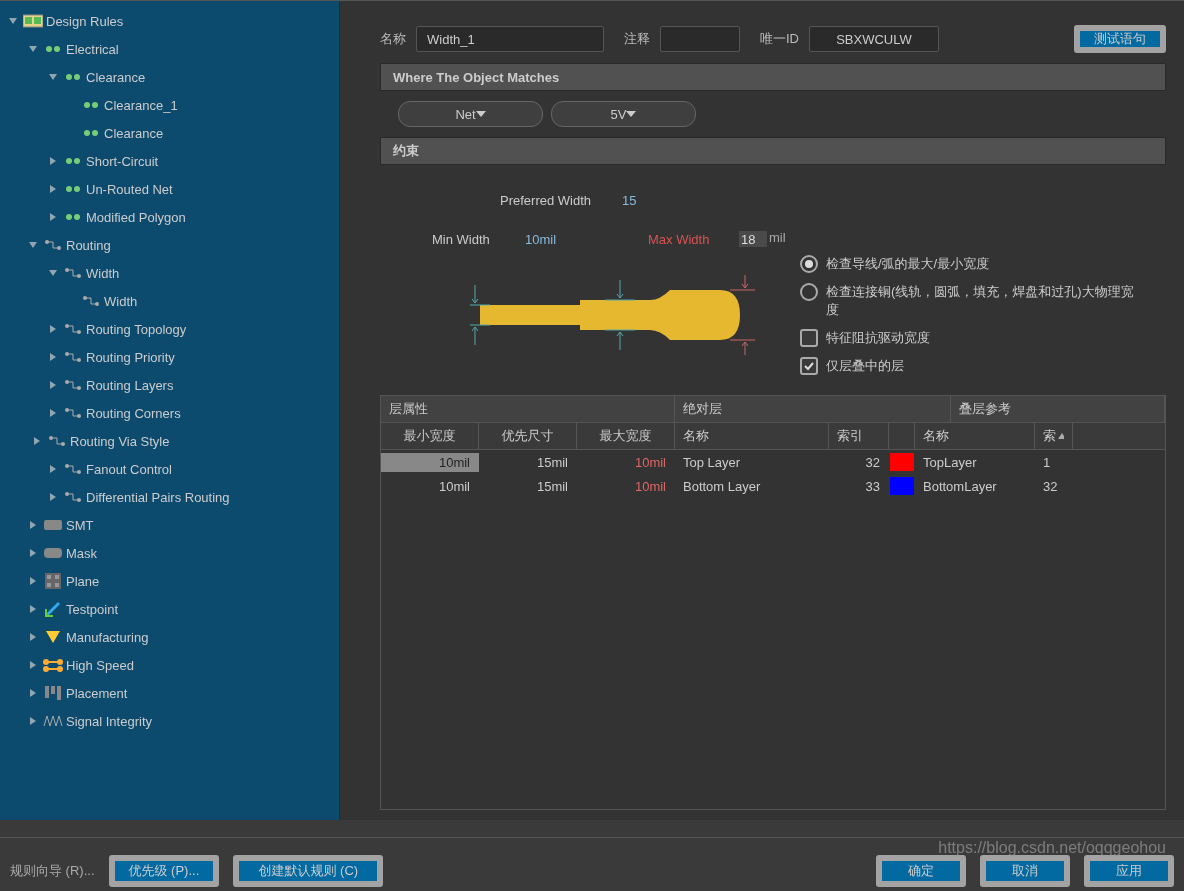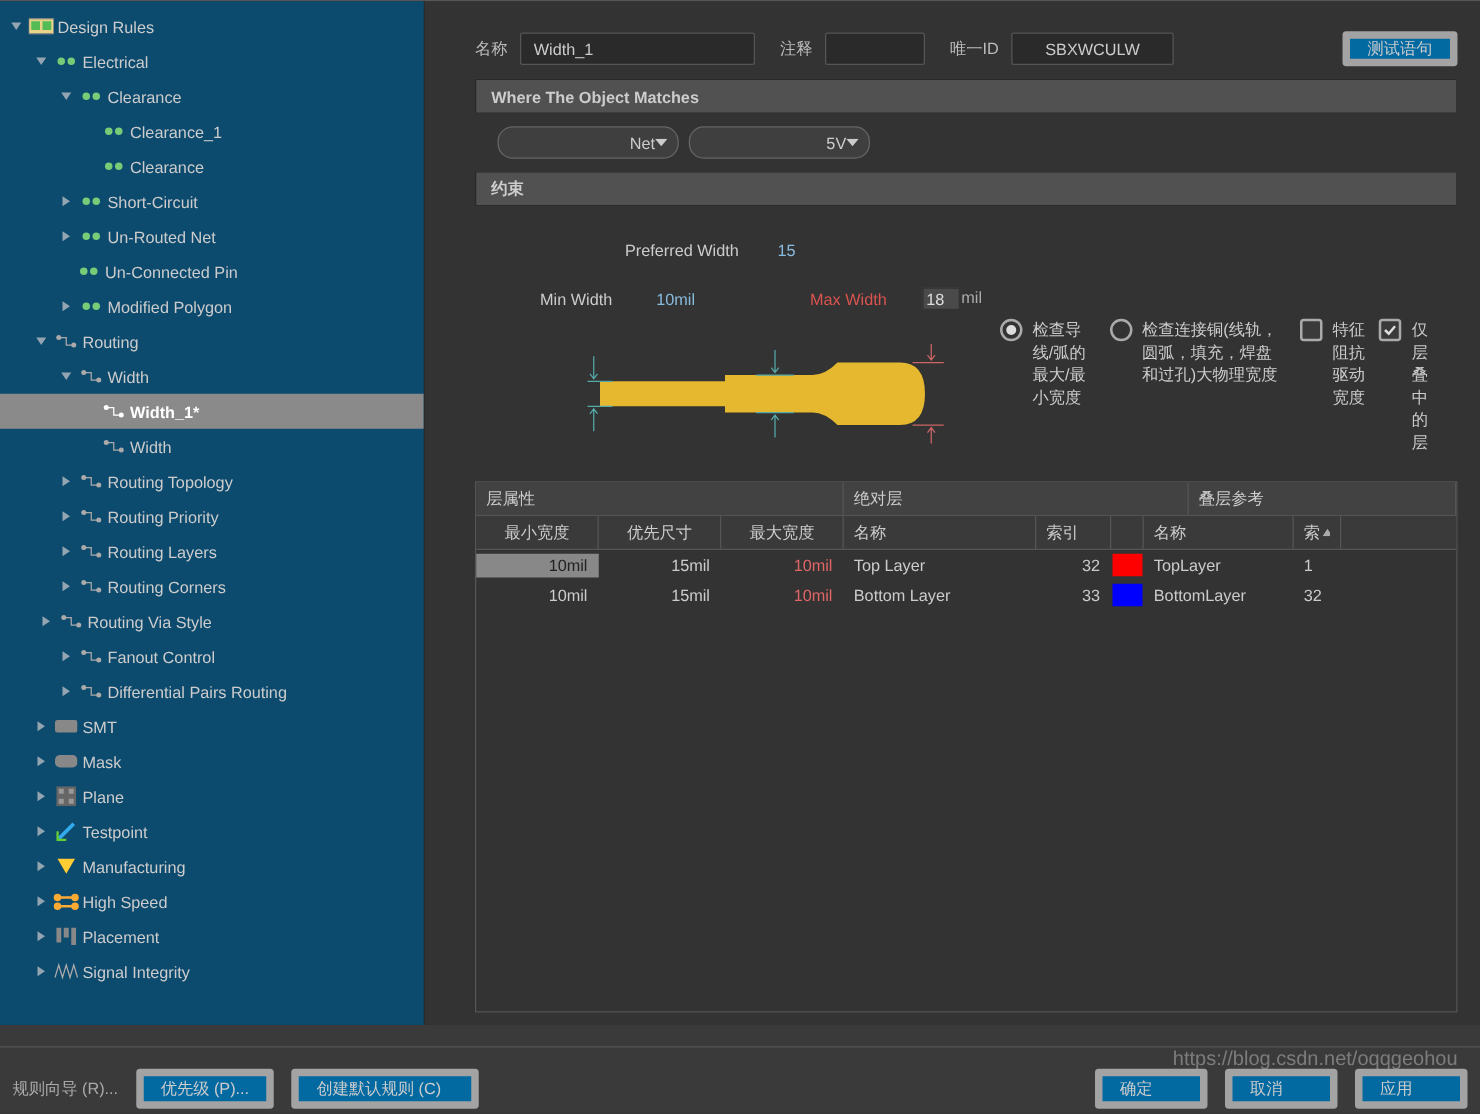--- a/index.html
+++ b/index.html
@@ -10,45 +10,45 @@
 .tree-row.sel{background:#8a8a8a;color:#fff;font-weight:bold}
 .tree-row.sel span{color:#fff}
 .exp{width:14px;height:14px;display:inline-flex;align-items:center;justify-content:center;margin-right:2px;opacity:.7}
 .ic{width:22px;height:16px;display:inline-flex;align-items:center;justify-content:center;margin-right:2px}
 .content{flex:1;background:#333;padding:24px 18px 10px 40px;display:flex;flex-direction:column;gap:10px;overflow:hidden}
 .hdr-row{display:flex;align-items:center;gap:10px}
 .lbl{color:#bbb}
 .fld{background:#2a2a2a;border:1px solid #555;height:26px;padding:0 10px;border-radius:2px;display:flex;align-items:center}
 .btn{background:#0369a1;border:6px solid #a3a3a3;height:28px;padding:0 14px;border-radius:3px;display:flex;align-items:center;cursor:pointer}
 .section-bar{background:#515151;border:1px solid #2a2a2a;height:28px;display:flex;align-items:center;padding:0 12px;font-weight:bold;color:#ddd}
-.dropdown{background:#3f3f3f;border:1px solid #666;height:26px;padding:0 8px;border-radius:12px;display:flex;align-items:center;justify-content:flex-end;cursor:pointer}
+.dropdown{background:#3f3f3f;border:1px solid #666;height:26px;padding:0 8px;border-radius:12px;display:flex;align-items:center;justify-content:center;cursor:pointer}
 .diagram-area{display:flex;gap:20px;padding:10px 20px}
 .diagram{width:380px;height:180px;position:relative}
 .track-svg{position:absolute;left:60px;top:90px}
-.opts{flex:1;display:flex;gap:10px;padding-top:70px}
+.opts{flex:1;display:flex;flex-direction:column;gap:10px;padding-top:70px}
 .radio,.chk{width:18px;height:18px;border:2px solid #aaa;border-radius:50%;display:inline-flex;align-items:center;justify-content:center;flex-shrink:0}
 .radio.on::after{content:"";width:8px;height:8px;border-radius:50%;background:#ddd}
 .chk{border-radius:3px;background:#3a3a3a}
 .chk.on svg{display:block}
 .chk svg{display:none}
 .opt-row{display:flex;align-items:flex-start;gap:8px}
 .tbl{flex:1;border:1px solid #555;background:#333;display:flex;flex-direction:column}
 .tbl-h{display:flex;background:#424242;border-bottom:1px solid #555}
 .tbl-h2{display:flex;background:#3a3a3a;border-bottom:1px solid #555}
 .th{border-right:1px solid #555;padding:4px 8px;text-align:left;color:#ccc}
 .tbl-r{display:flex;height:24px;align-items:center}
 .td{padding:2px 8px;text-align:right;border-right:1px solid transparent}
 .td.l{text-align:left}
 .w1{width:98px}.w2{width:98px}.w3{width:98px}.w4{width:154px}.w5{width:60px}.w6{width:26px}.w7{width:120px}.w8{width:38px}
 .red{color:#e06666}
 .max-red{color:#d9534f}
 .swR{width:24px;height:18px;background:red}
 .swB{width:24px;height:18px;background:blue}
 .footer{position:absolute;bottom:0;left:0;right:0;height:54px;border-top:1px solid #555;display:flex;align-items:flex-end;padding:0 10px 4px 10px;gap:14px;background:#3a3a3a}
-.footer .btn{height:32px;min-width:90px;}
+.footer .btn{height:32px;min-width:90px;justify-content:center}
 .watermark{position:absolute;right:18px;bottom:34px;color:#999;font-size:16px;opacity:.7}
 .inp{background:#4a4a4a;border:1px solid #333;color:#ddd;width:30px;height:18px;padding:0 2px}
 </style>
 </head>
 <body>
 
 <div class="main">
   <div class="sidebar">
     <div class="tree-row" style="padding-left:6px">
       <span class="exp">
@@ -132,29 +132,20 @@
           </svg>
         </span>
       <span class="ic">
           <svg width="18" height="14">
             <circle cx="5" cy="7" r="3" fill="#7c7"></circle>
             <circle cx="13" cy="7" r="3" fill="#7c7"></circle>
           </svg>
         </span>
       <span>Un-Routed Net</span>
     </div>
-    <div class="tree-row" style="padding-left:60px">
-      <span class="ic">
-          <svg width="18" height="14">
-            <circle cx="5" cy="7" r="3" fill="#7c7"></circle>
-            <circle cx="13" cy="7" r="3" fill="#7c7"></circle>
-          </svg>
-        </span>
-      <span>Un-Connected Pin</span>
-    </div>
     <div class="tree-row" style="padding-left:46px">
       <span class="exp">
           <svg width="10" height="10">
             <path d="M2 1 L8 5 L2 9 Z" fill="#ccc"></path>
           </svg>
         </span>
       <span class="ic">
           <svg width="18" height="14">
             <circle cx="5" cy="7" r="3" fill="#7c7"></circle>
             <circle cx="13" cy="7" r="3" fill="#7c7"></circle>
@@ -184,30 +175,20 @@
           </svg>
         </span>
       <span class="ic">
           <svg width="20" height="14">
             <circle cx="4" cy="4" r="2" fill="#aaa"></circle>
             <circle cx="16" cy="10" r="2" fill="#aaa"></circle>
             <path d="M4 4 L10 4 L10 10 L16 10" stroke="#aaa" fill="none"></path>
           </svg>
         </span>
       <span>Width</span>
-    </div>
-    <div class="tree-row sel" style="padding-left:80px">
-      <span class="ic">
-          <svg width="20" height="14">
-            <circle cx="4" cy="4" r="2" fill="#fff"></circle>
-            <circle cx="16" cy="10" r="2" fill="#fff"></circle>
-            <path d="M4 4 L10 4 L10 10 L16 10" stroke="#fff" fill="none"></path>
-          </svg>
-        </span>
-      <span>Width_1*</span>
     </div>
     <div class="tree-row" style="padding-left:80px">
       <span class="ic">
           <svg width="20" height="14">
             <circle cx="4" cy="4" r="2" fill="#aaa"></circle>
             <circle cx="16" cy="10" r="2" fill="#aaa"></circle>
             <path d="M4 4 L10 4 L10 10 L16 10" stroke="#aaa" fill="none"></path>
           </svg>
         </span>
       <span>Width</span>

